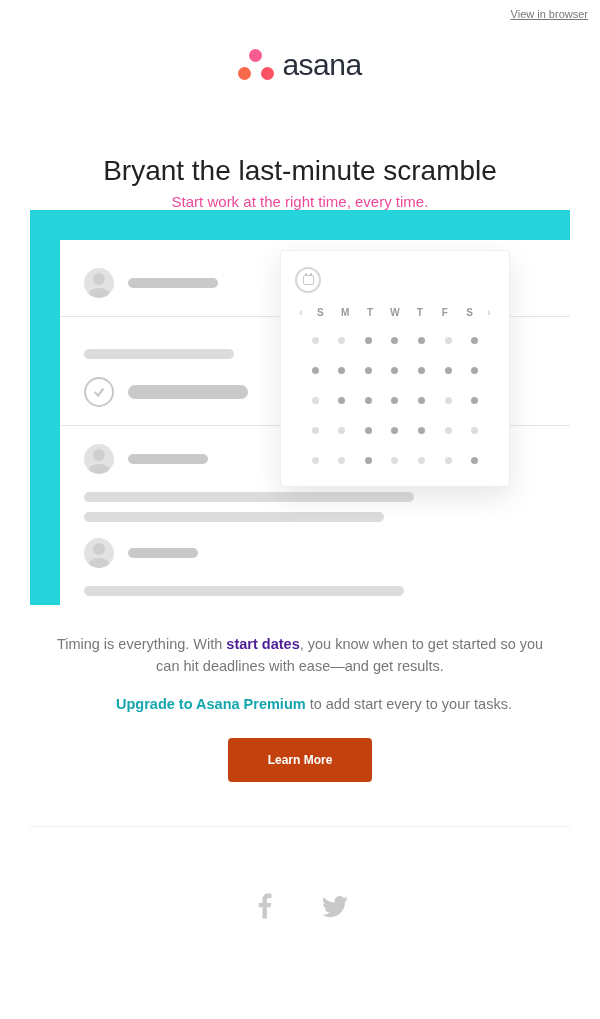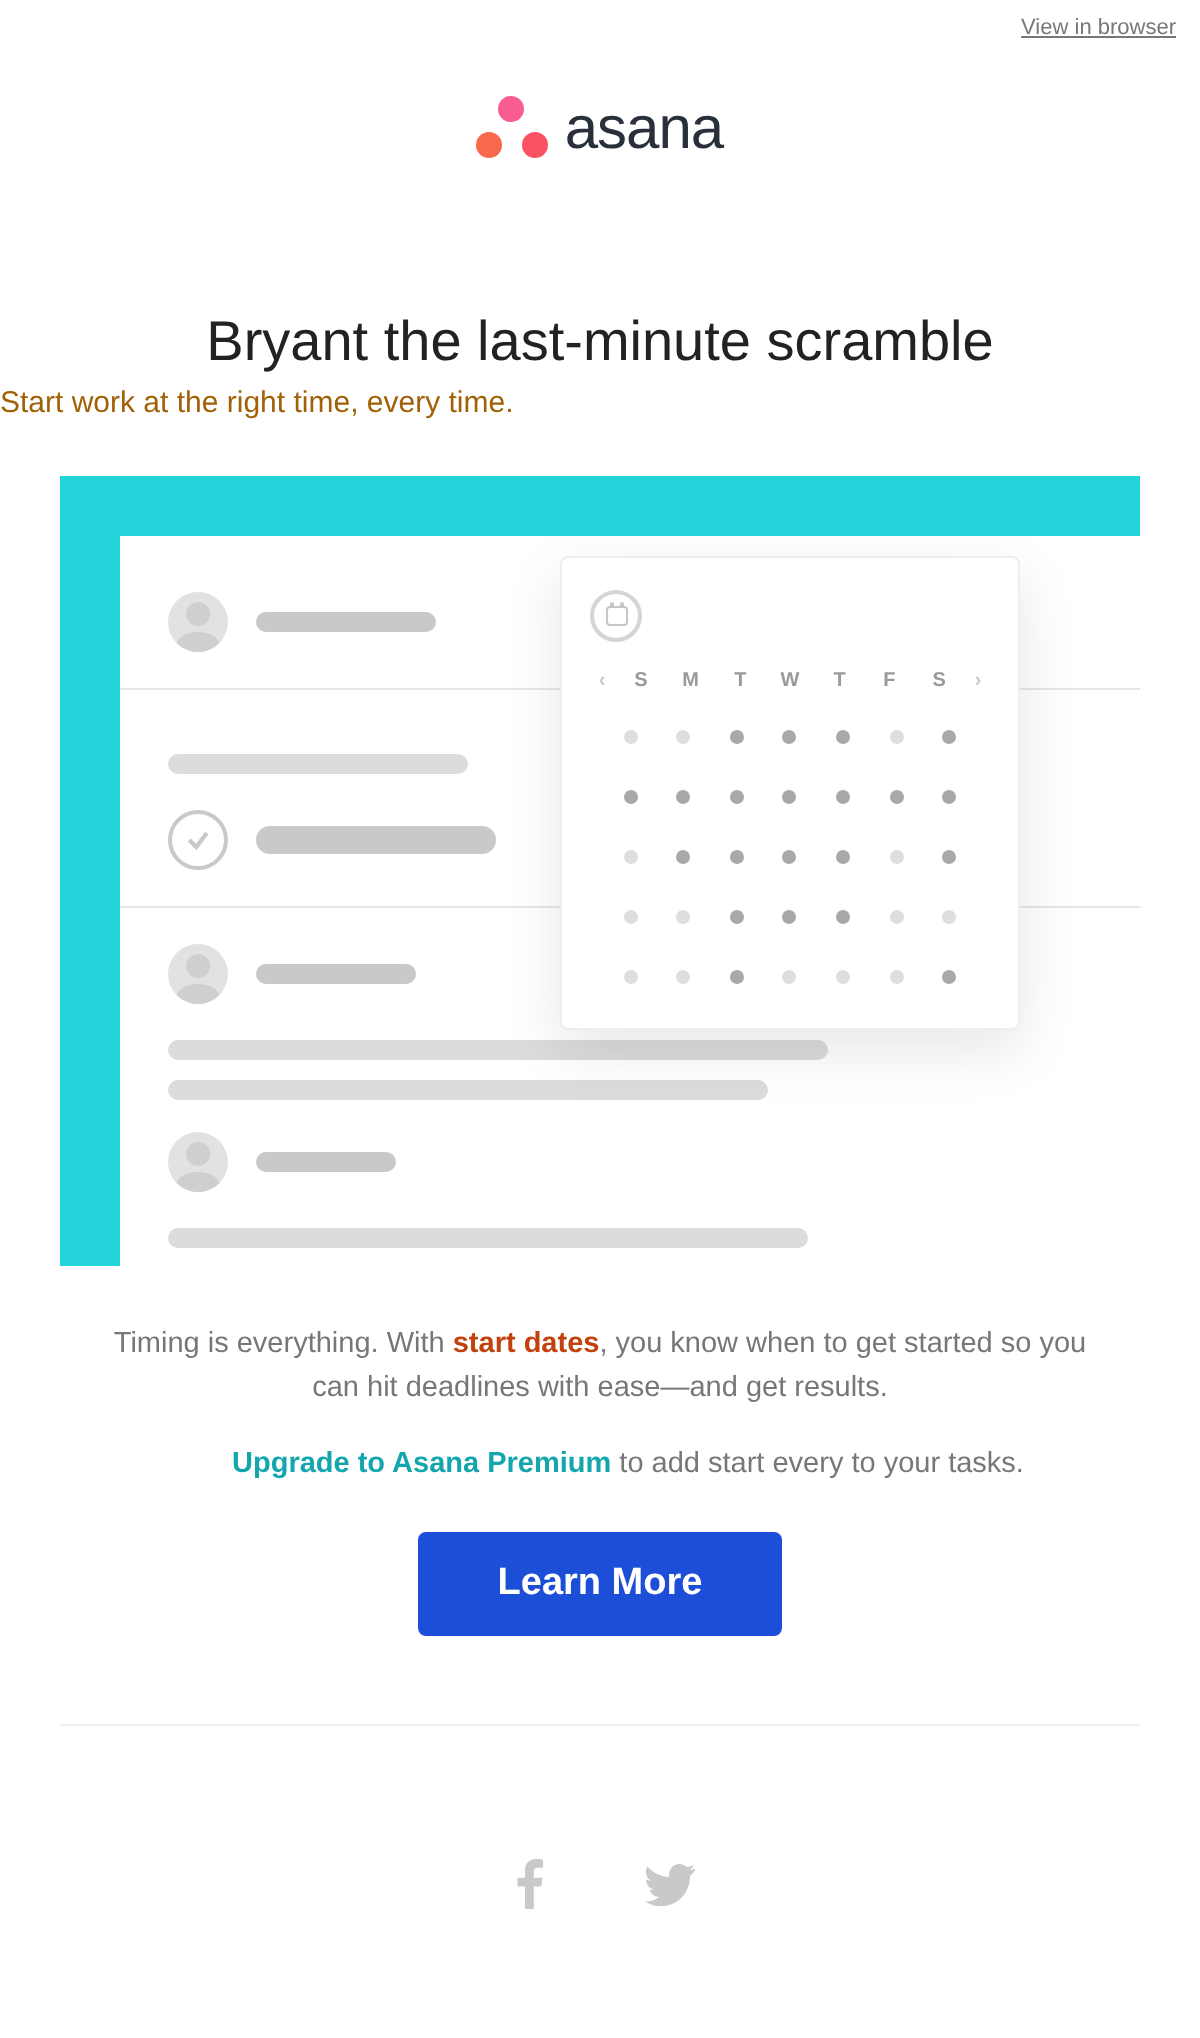--- a/index.html
+++ b/index.html
@@ -18,21 +18,21 @@
   .top-bar a {
     color: #777;
     text-decoration: underline;
   }
   .logo-wrap {
     text-align: center;
     padding: 28px 0 10px;
   }
   .logo {
     display: inline-flex;
-    align-items: flex-start;
+    align-items: center;
     gap: 8px;
   }
   .logo-dots {
     position: relative;
     width: 36px;
     height: 32px;
   }
   .dot { position: absolute; width: 13px; height: 13px; border-radius: 50%; }
   .dot.t { top: 0; left: 11px; background: #f95d8f; }
   .dot.l { bottom: 1px; left: 0; background: #f8684a; }
@@ -44,23 +44,23 @@
     letter-spacing: -0.5px;
   }
   .headline {
     text-align: center;
     padding: 60px 20px 6px;
     font-size: 28px;
     font-weight: 500;
     color: #222;
   }
   .subhead {
-    color: #a16207;
+    text-align: center;
+    color: #ec4899;
     font-size: 15px;
-    padding-bottom: 28px;
   }
   .hero {
     background: #25d4db;
     padding: 30px 0 0 30px;
     margin: 0 30px;
     height: 395px;
     overflow: hidden;
     position: relative;
   }
   .task-panel {
@@ -138,35 +138,35 @@
   }
   .cal-dot { width:7px; height:7px; border-radius:50%; background:#dedede; justify-self:center; align-self:center; }
   .cal-dot.on { background:#a9a9a9; }
   .body-copy {
     text-align:center;
     padding: 28px 48px 0;
     font-size: 14.5px;
     line-height: 1.55;
     color: #777;
   }
-  .body-copy .accent { color:#c2410c; font-weight:700; }
+  .body-copy .accent { color:#4c1d95; font-weight:700; }
   .body-copy2 {
     text-align:center;
     padding: 18px 48px 0;
     font-size: 14.5px;
     color: #777;
   }
   .body-copy2 .accent { color:#14a6ae; font-weight:700;margin-left:28px; }
   .cta-wrap { text-align:center; padding: 26px 0 44px; }
   .cta {
     display:inline-block;
-    background:#1d4ed8;
+    background:#c2410c;
     color:#fff;
     font-weight:700;
-    font-size:19px;
+    font-size:12px;
     padding: 15px 40px;
     border-radius:4px;
     border:none;
     cursor:pointer;
   }
   hr.sep { border:none; border-top:1px solid #eee; margin: 0 30px; }
   .footer {
     text-align:center;
     font-size: 11px;
     color:#9a9a9a;

